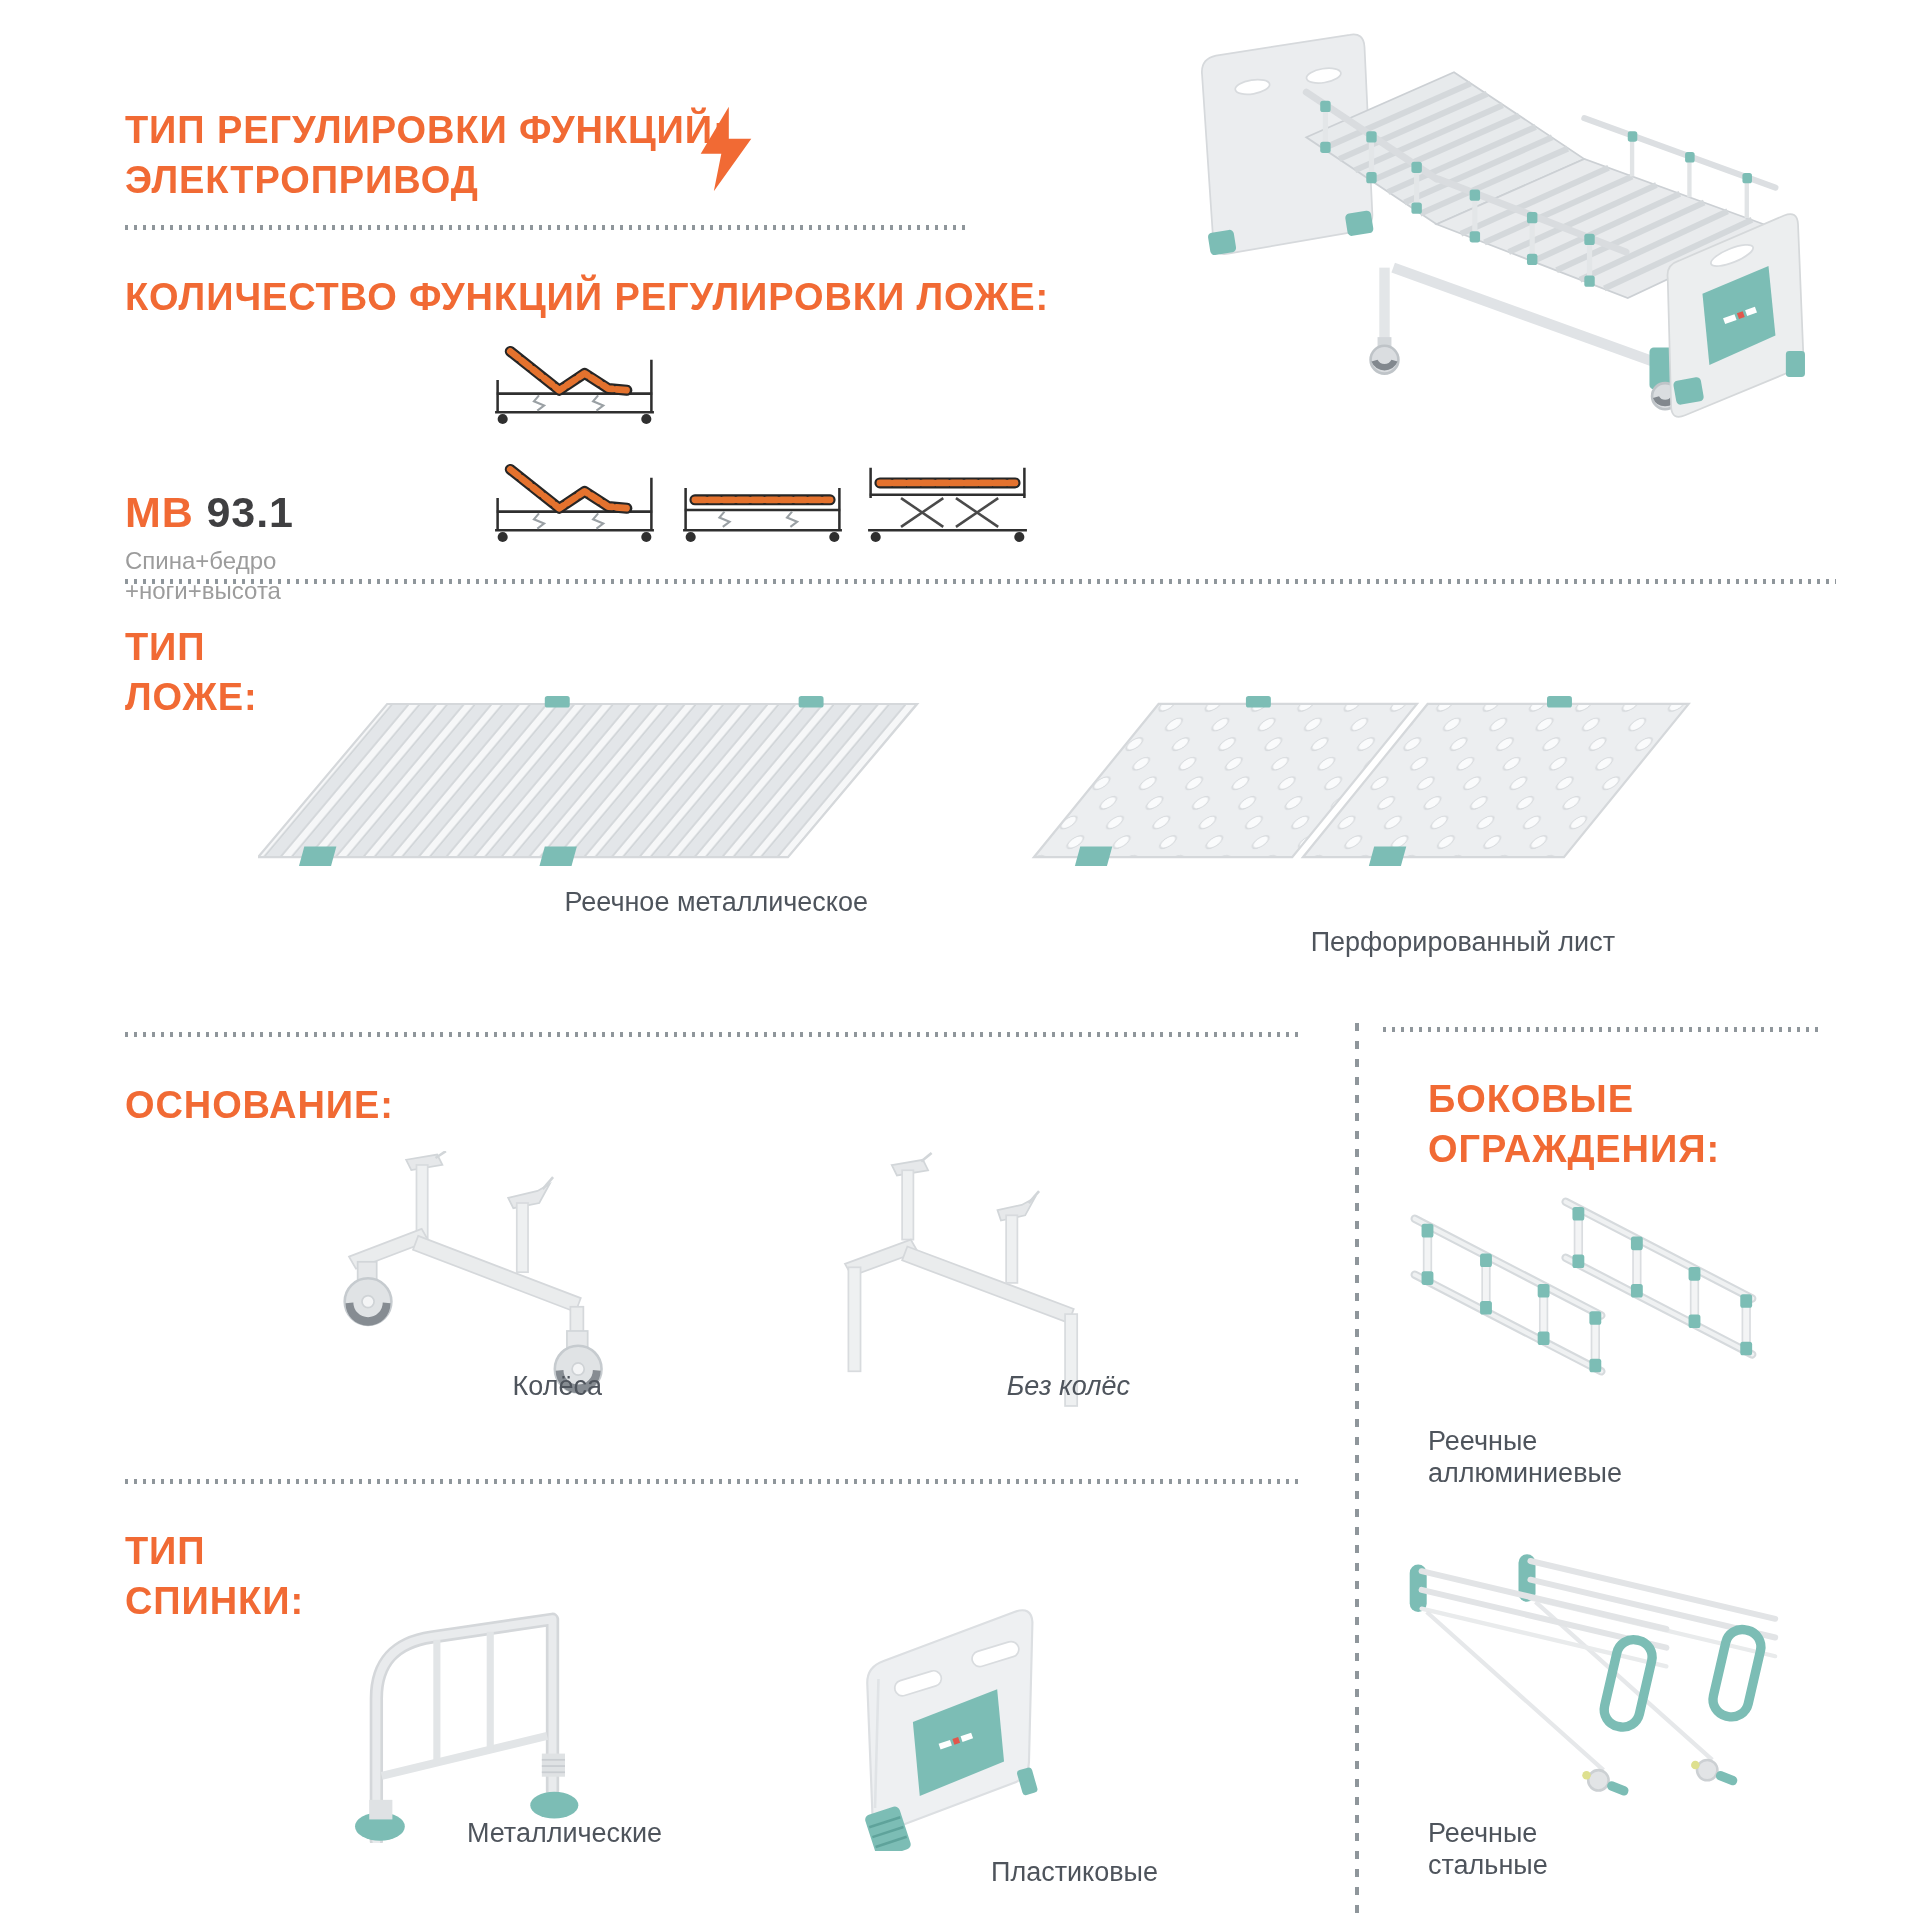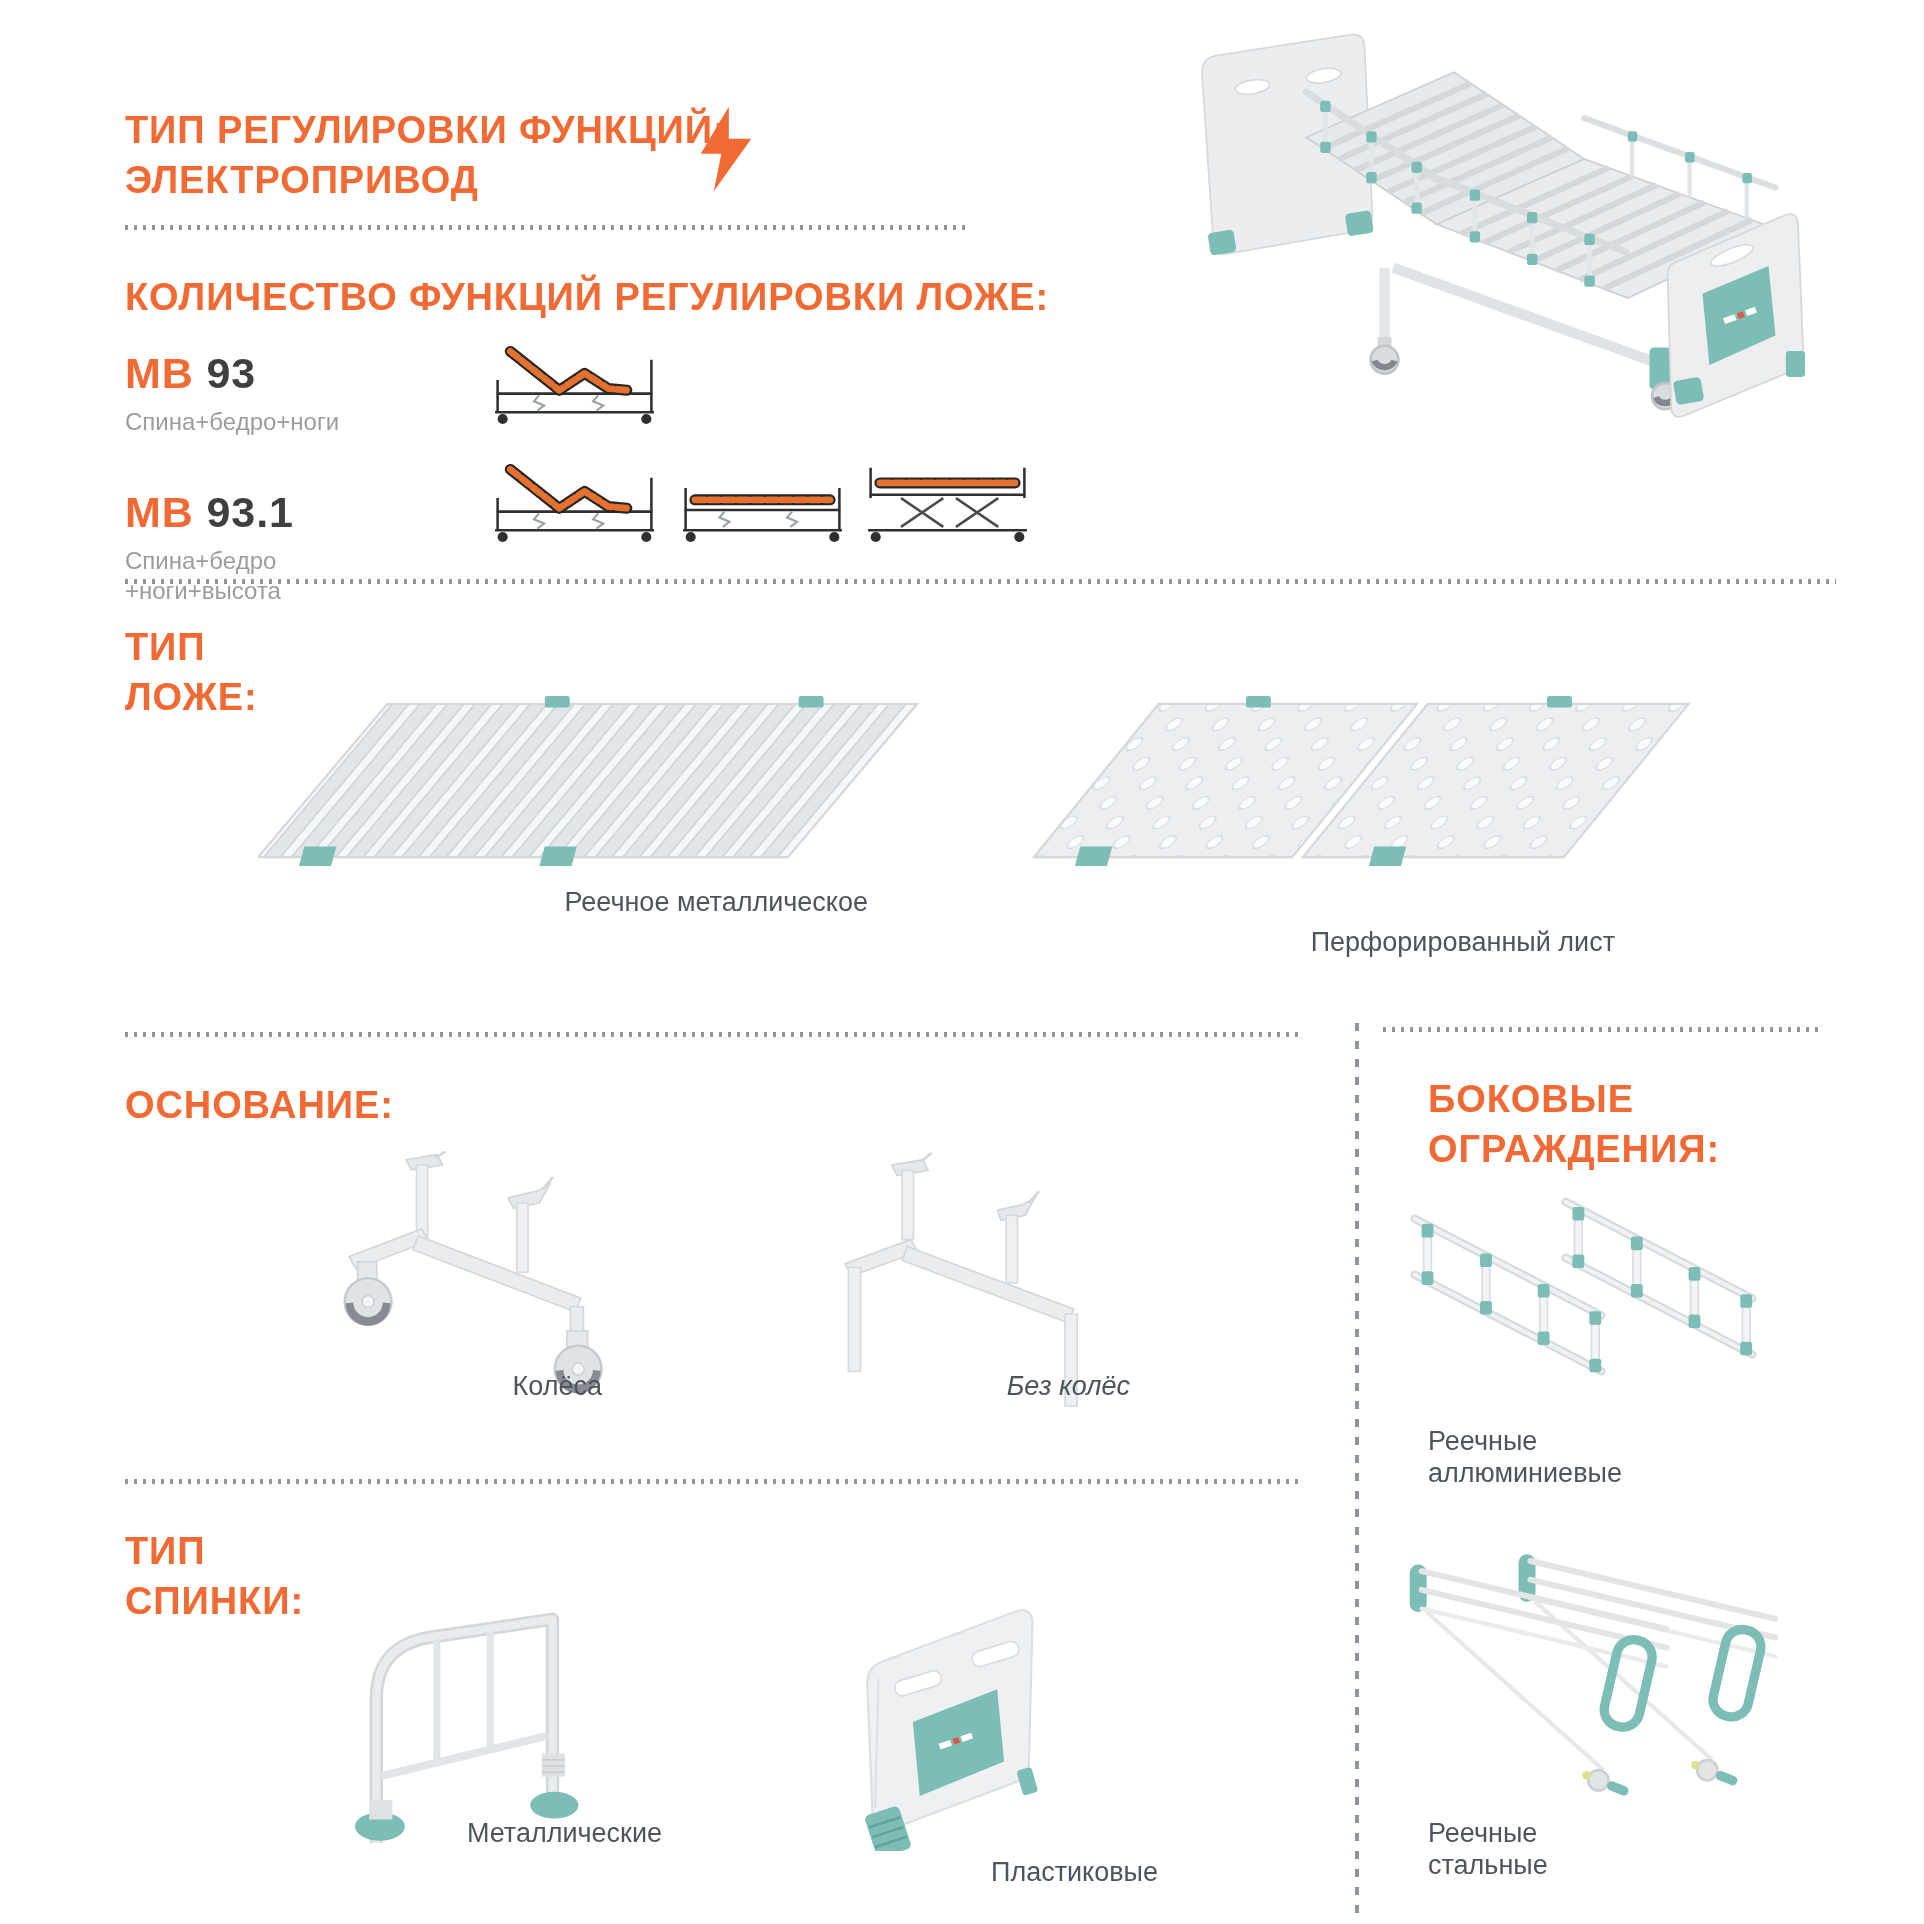--- a/index.html
+++ b/index.html
@@ -236,24 +236,20 @@
       <rect x="657" y="352" width="12" height="7" fill="#ffffff"></rect>
     </g>
     <rect x="574" y="428" width="32" height="28" rx="5" fill="#7cbdb5" transform="rotate(-10 590 442)"></rect>
     <rect x="702" y="396" width="22" height="30" rx="4" fill="#7cbdb5"></rect>
   </svg>
 
   <div class="divider-h" style="left:125px;top:225px;width:845px;"></div>
 
   <div class="abs h-orange" style="left:125px;top:272px;">КОЛИЧЕСТВО ФУНКЦИЙ РЕГУЛИРОВКИ ЛОЖЕ:</div>
 
-  <div class="abs" style="left:125px;top:349px;">
-    <div class="model-name"><span class="mv">МВ</span> <span>93</span></div>
-    <div class="model-desc">Спина+бедро+ноги</div>
-  </div>
   <svg class="abs" style="left:490px;top:341px;" width="169" height="85" viewBox="0 0 190 95">
       <use href="#diag-incline"></use>
     </svg>
 
   <div class="abs" style="left:125px;top:488px;">
     <div class="model-name"><span class="mv">МВ</span> <span>93.1</span></div>
     <div class="model-desc">Спина+бедро
 +ноги+высота</div>
   </div>
   <svg class="abs" style="left:490px;top:459px;" width="169" height="85" viewBox="0 0 190 95">

